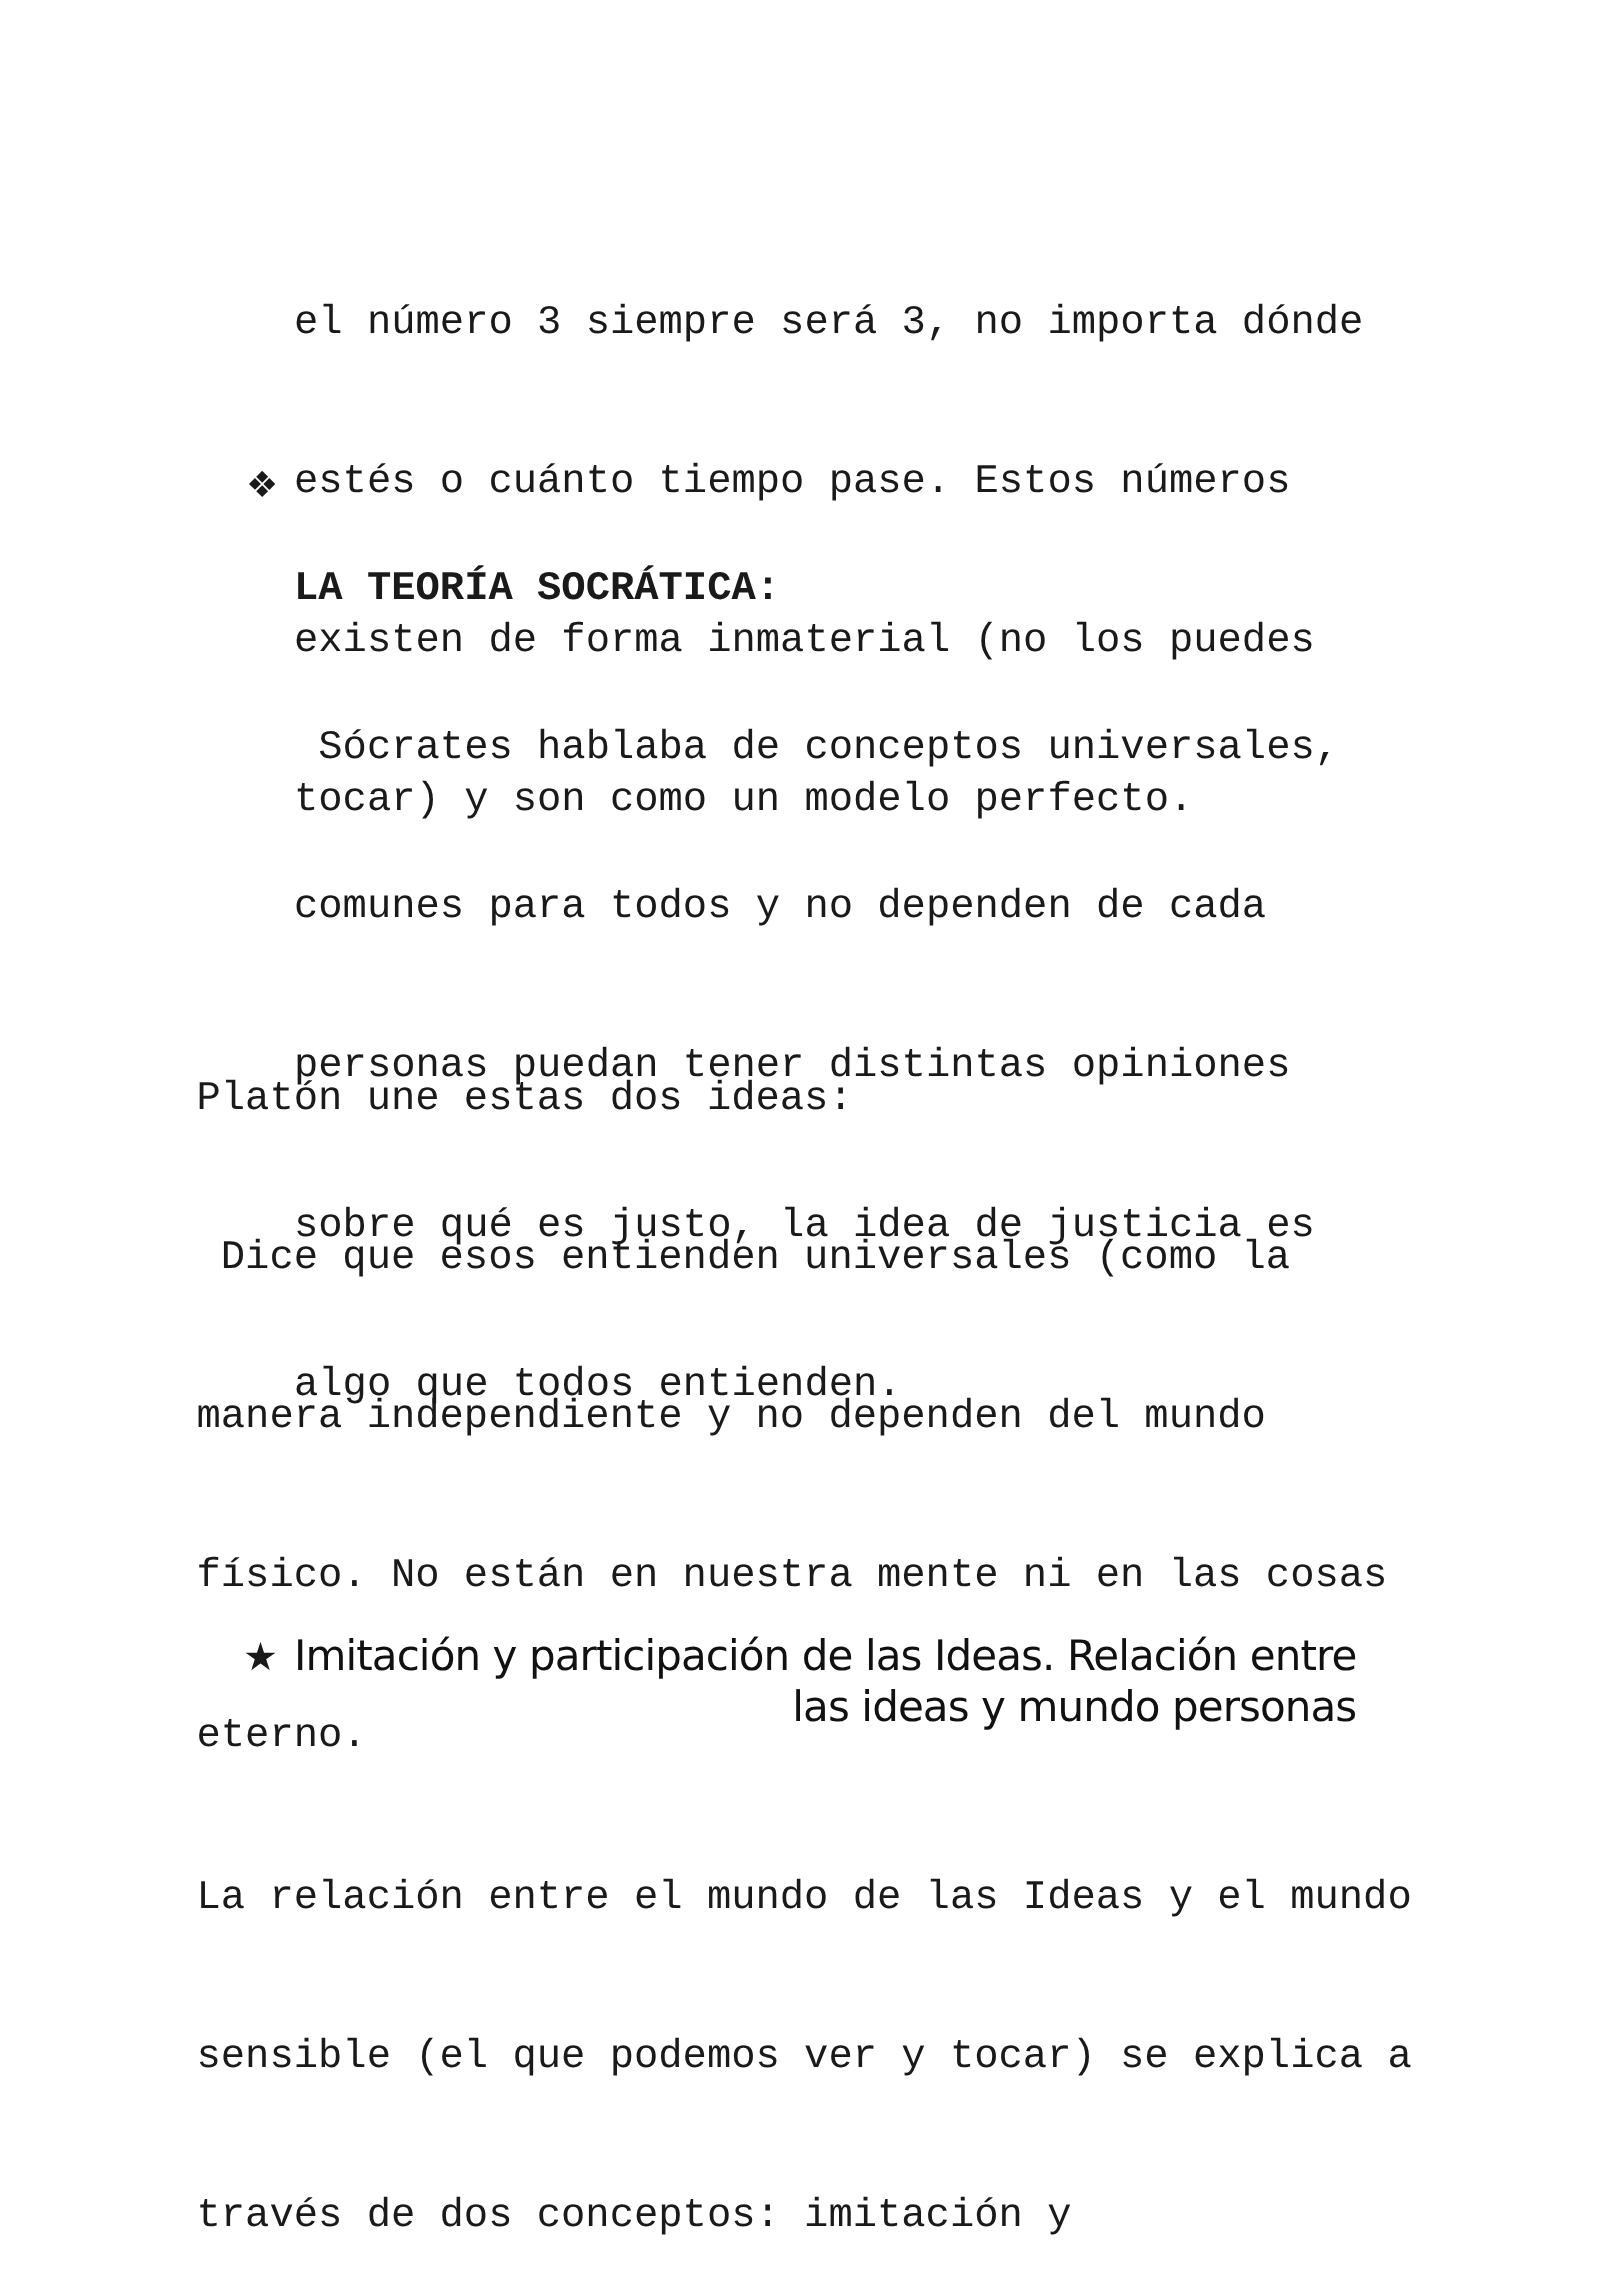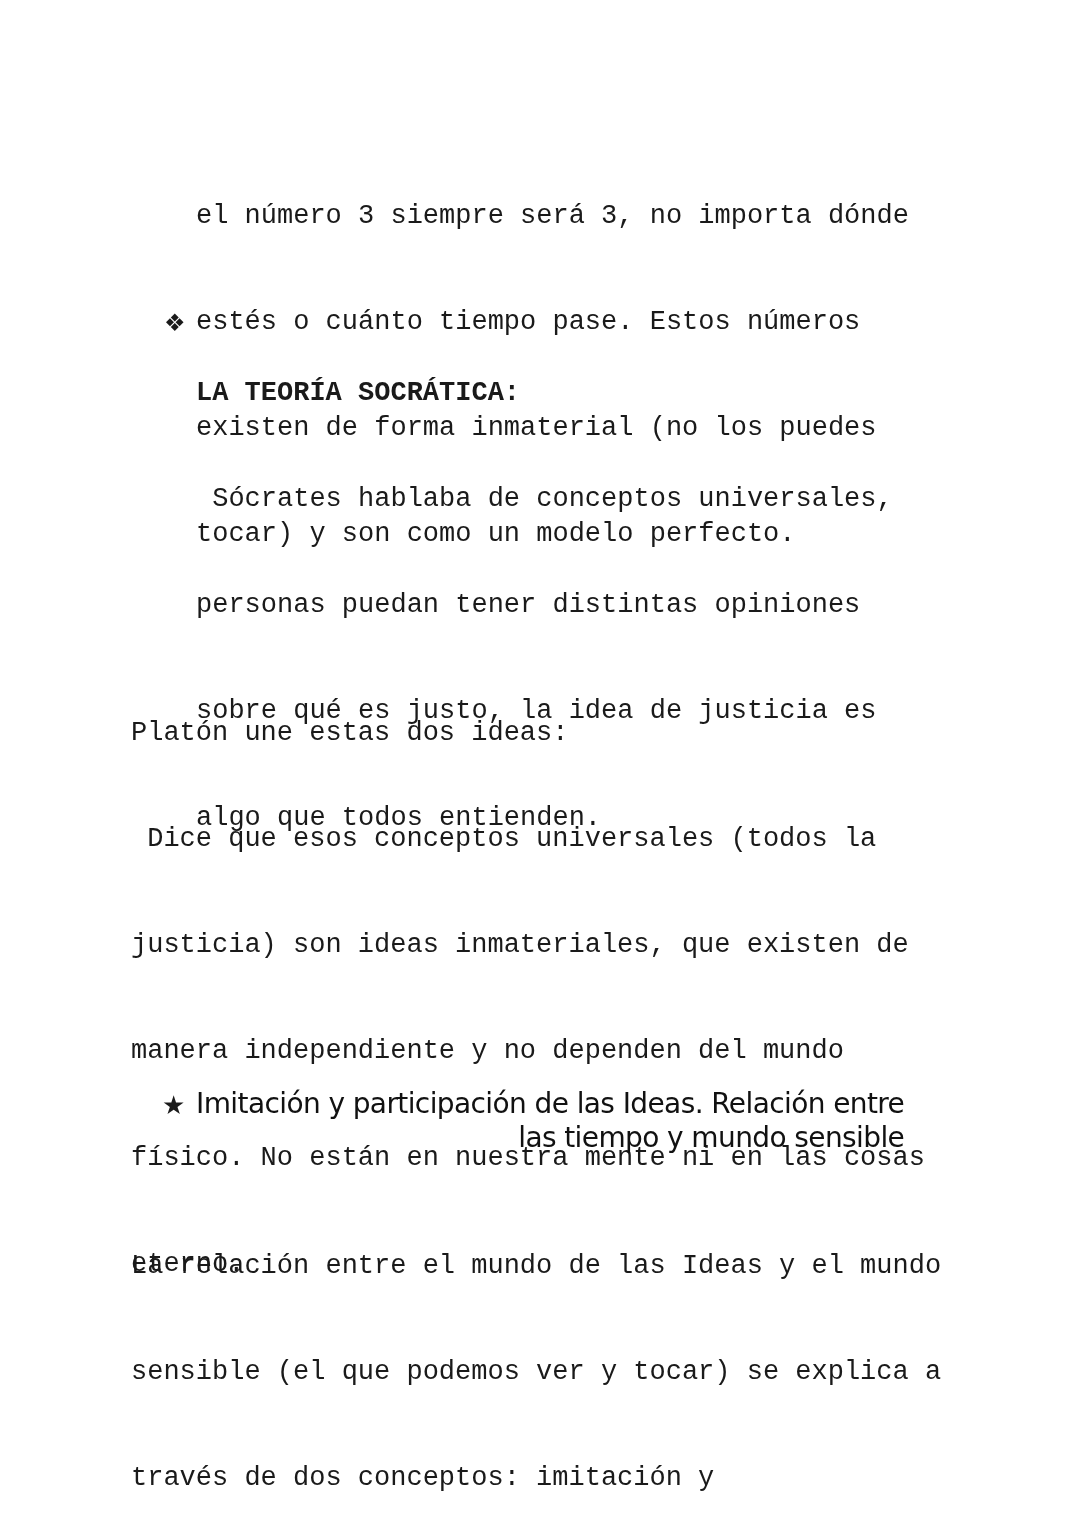--- a/index.html
+++ b/index.html
@@ -17,38 +17,38 @@
   <span class="line">el número 3 siempre será 3, no importa dónde</span>
   <span class="line">estés o cuánto tiempo pase. Estos números</span>
   <span class="line">existen de forma inmaterial (no los puedes</span>
   <span class="line">tocar) y son como un modelo perfecto.</span>
 </div>
 
 <span class="bullet" style="left:164px; top:306px; font-size:24px; line-height:34px;">❖</span>
 <div class="mono" style="left:196px; top:305px;">
   <span class="line bold">LA TEORÍA SOCRÁTICA:</span>
   <span class="line"> Sócrates hablaba de conceptos universales,</span>
+  <span class="line">comunes para todos y no dependen de cada</span>
   <span class="line">personas puedan tener distintas opiniones</span>
   <span class="line">sobre qué es justo, la idea de justicia es</span>
   <span class="line">algo que todos entienden.</span>
 </div>
 
 <div class="mono" style="left:131px; top:645px;">
   <span class="line">Platón une estas dos ideas:</span>
-  <span class="line"> Dice que esos conceptos universales (todos la</span>
-  <span class="line">justicia) son ideas inmateriales, que existen de</span>
+  <span class="line"> Dice que esos entienden universales (como la</span>
   <span class="line">manera independiente y no dependen del mundo</span>
   <span class="line">físico. No están en nuestra mente ni en las cosas</span>
   <span class="line">eterno.</span>
 </div>
 
 <span class="bullet" style="left:162px; top:1088px; font-size:26px; line-height:34px;">★</span>
 <div class="heading" style="left:196px; top:1087px;text-align:right;">
   <div style="white-space:nowrap; letter-spacing:-0.6px;">Imitación y participación de las Ideas. Relación entre</div>
-  <div style="white-space:nowrap; letter-spacing:-0.6px;">las tiempo y mundo sensible</div>
+  <div style="white-space:nowrap; letter-spacing:-0.6px;">las ideas y mundo personas</div>
 </div>
 
 <div class="mono" style="left:131px; top:1178px;">
   <span class="line">La relación entre el mundo de las Ideas y el mundo</span>
   <span class="line">sensible (el que podemos ver y tocar) se explica a</span>
   <span class="line">través de dos conceptos: imitación y</span>
   
 </div>
 
 </body></html>

